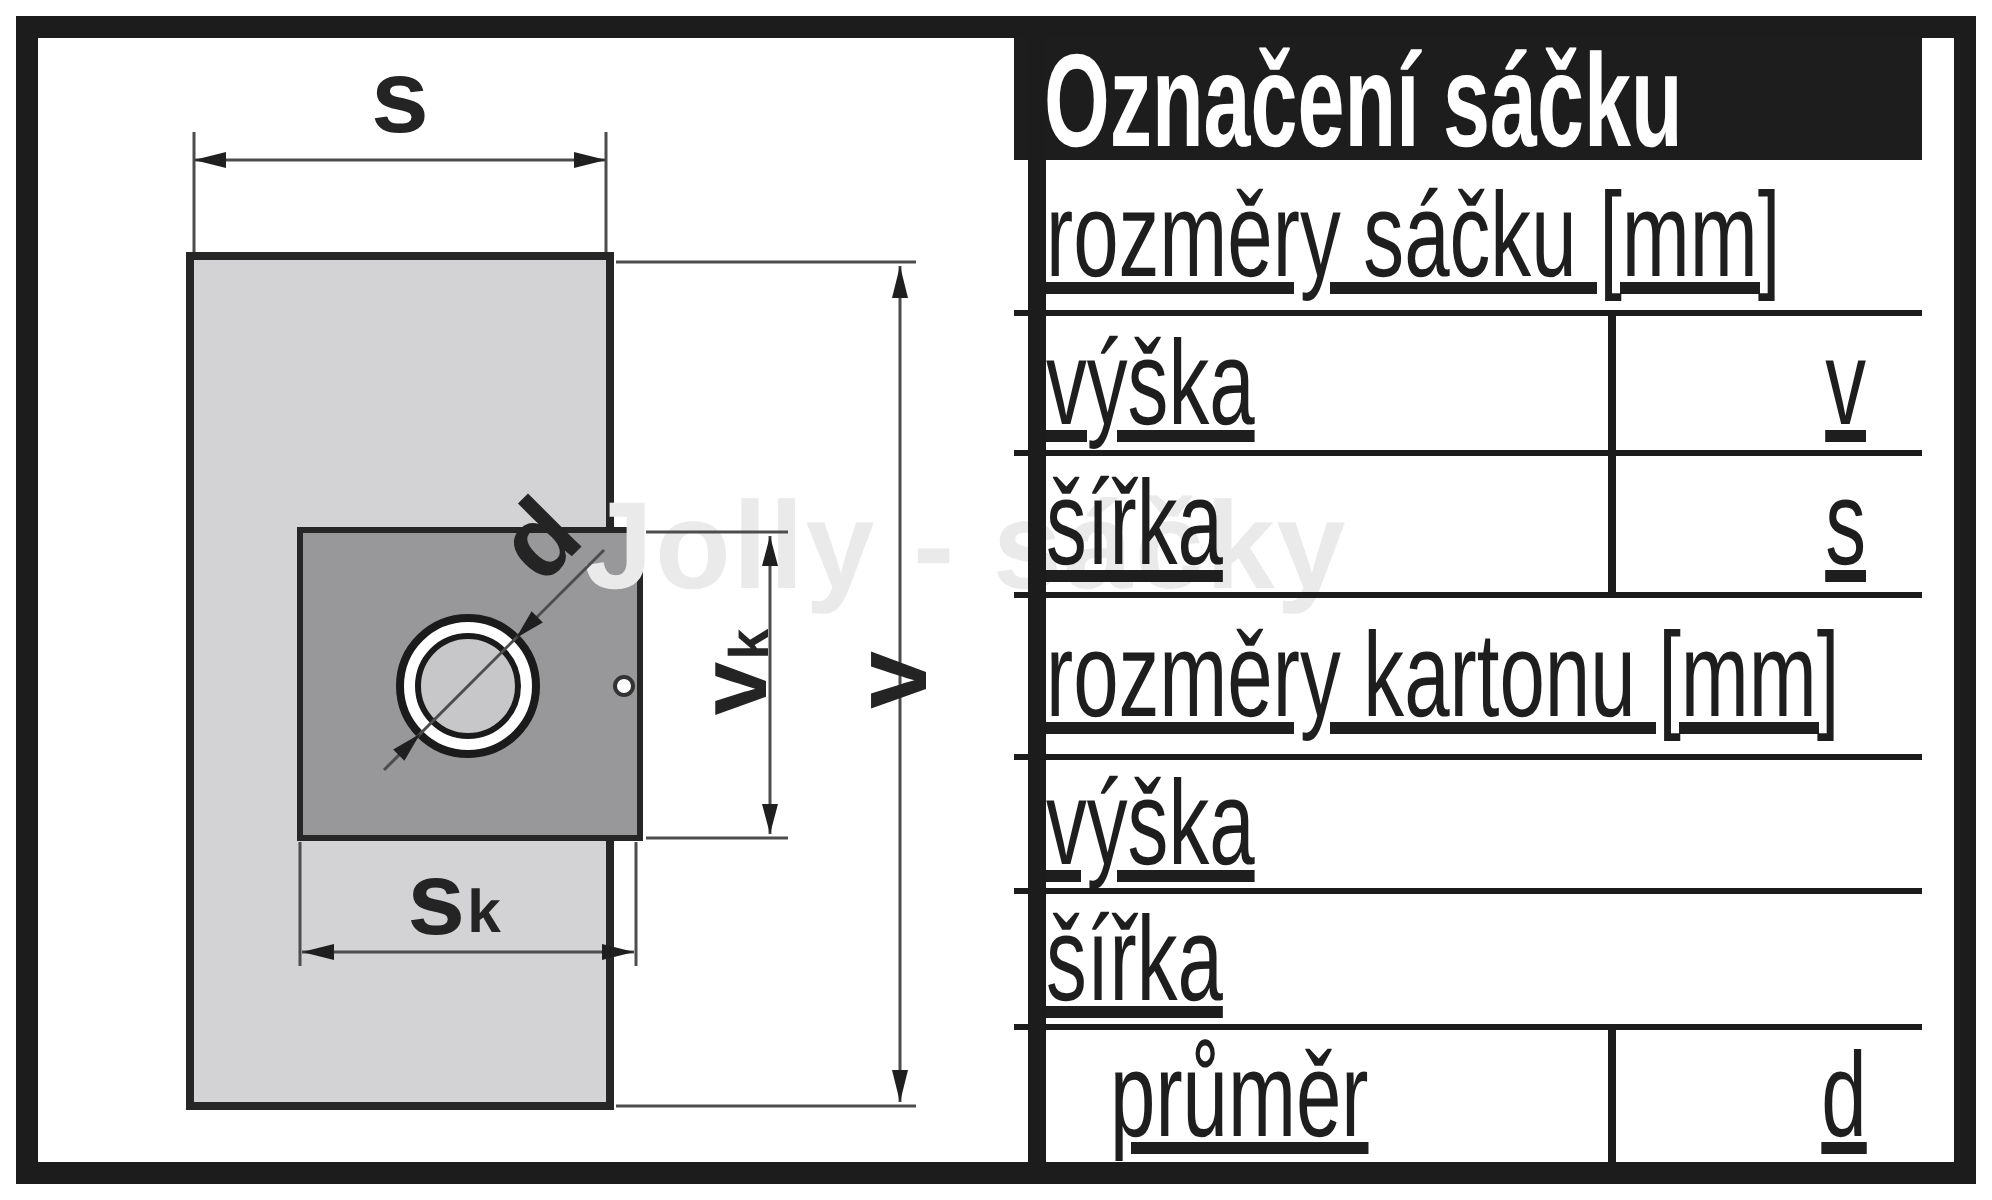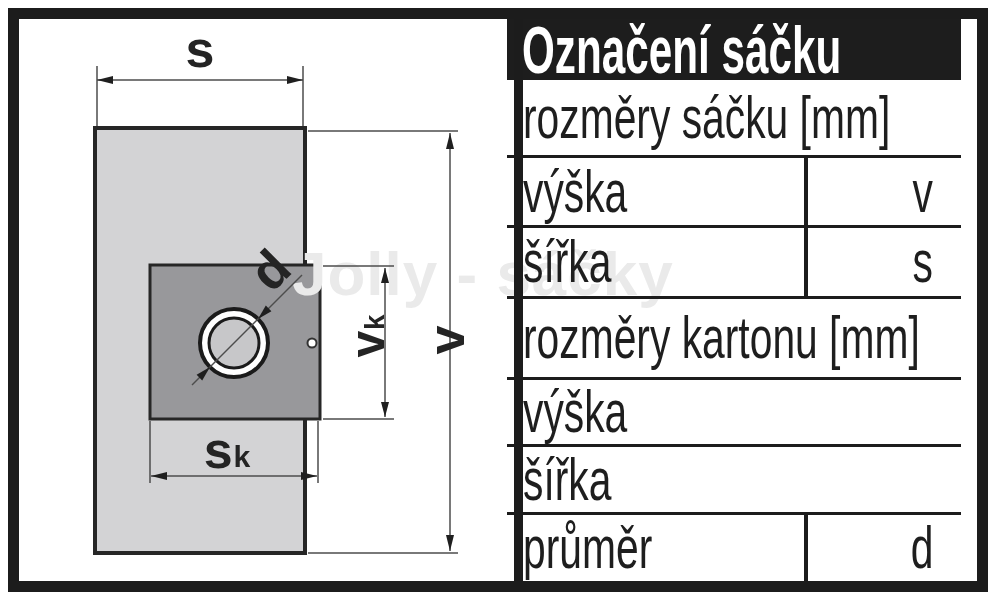--- a/index.html
+++ b/index.html
@@ -28,22 +28,22 @@
   .rot-diag{transform:rotate(-45deg);}
 
   
   .spec-table{position:absolute;left:507px;top:19px;width:454px;height:562px;
     z-index:4;display:flex;flex-direction:column;box-sizing:border-box;}
   .spec-header{height:63px;background:#1d1d1d;display:flex;align-items:center;
     box-sizing:border-box;padding-left:15px;overflow:hidden;}
   .spec-header .hdr-text{color:#ffffff;font-weight:bold;font-size:66px;line-height:1;
     transform:scaleX(0.64);transform-origin:left center;white-space:nowrap;}
   .t-row{display:flex;box-sizing:border-box;border-bottom:3px solid #1c1c1c;
-    background:transparent;}
-  .t-row:last-child{border-bottom:none;}
+    background:transparent;text-decoration:underline;}
+  .t-row:last-child{border-bottom:none;margin-left:32px;}
   .cell-label{flex:1;display:flex;align-items:center;box-sizing:border-box;
     padding-left:16px;overflow:hidden;}
   .cell-label .cell-text{font-size:60px;line-height:1;transform:scaleX(0.68);
     transform-origin:left center;white-space:nowrap;}
   .cell-value{width:157px;box-sizing:border-box;border-left:4px solid #1c1c1c;
     display:flex;align-items:center;justify-content:flex-end;padding-right:28px;overflow:hidden;}
   .cell-value .cell-text{font-size:60px;line-height:1;transform:scaleX(0.68);
     transform-origin:right center;white-space:nowrap;}
   .cell-text .subscript{font-size:0.56em;position:relative;top:0.24em;}
 </style>

